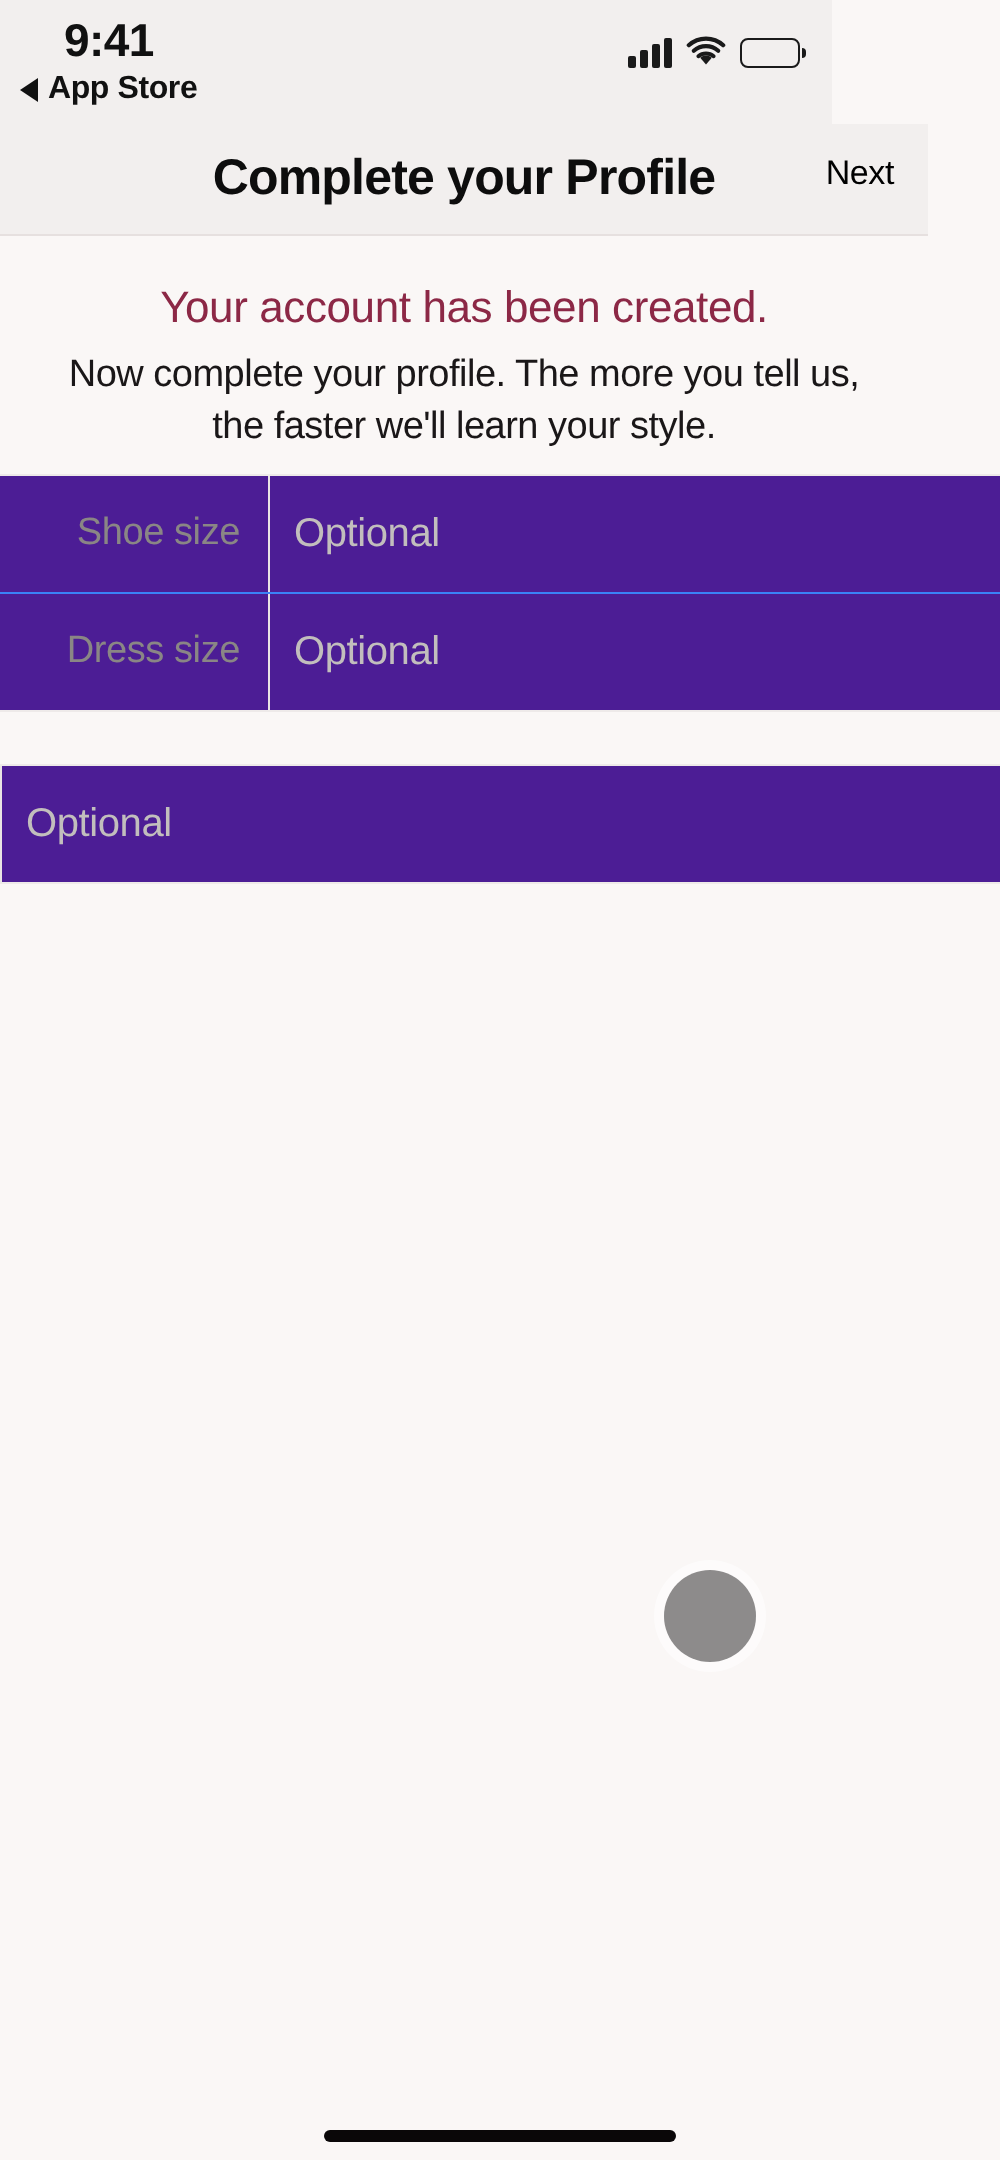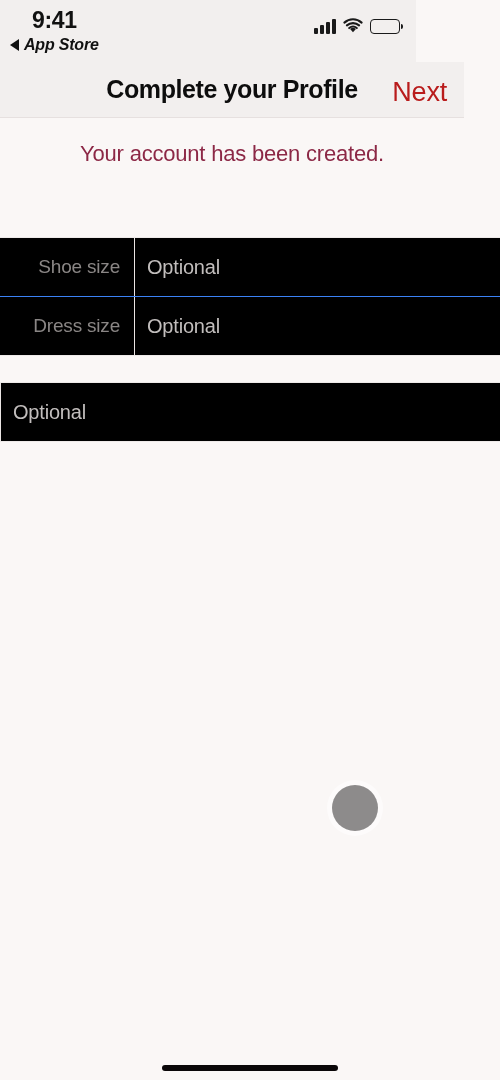--- a/index.html
+++ b/index.html
@@ -30,21 +30,20 @@
     font-weight: bold;
     color: #111111;
     letter-spacing: -0.3px;
   }
   .back-link {
     position: absolute;
     left: 10px; top: 36px;
     display: flex;
     align-items: center;
     gap: 5px;
-    font-style: italic;
   }
   .back-caret {
     width: 0; height: 0;
     border-top: 6px solid transparent;
     border-bottom: 6px solid transparent;
     border-right: 9px solid #111111;
     display: block;
   }
   .back-label {
     font-size: 16px;
@@ -112,22 +111,22 @@
     left: 0; right: 0; top: 13px;
     text-align: center;
     font-size: 25px;
     font-weight: bold;
     color: #0d0d0d;
     letter-spacing: -0.4px;
   }
   .nav-next {
     position: absolute;
     right: 17px; top: 15px;
-    font-size: 27px;
-    color: #b91c1c;
+    font-size: 17px;
+    color: #000000;
     letter-spacing: -0.2px;
   }
 
   
   .intro {
     position: absolute;
     left: 0; top: 119px;
     width: 464px;
     text-align: center;
   }
@@ -147,21 +146,21 @@
     letter-spacing: -0.25px;
     padding-left: 26px;
     padding-right: 26px;
   }
 
   
   .form-section {
     position: absolute;
     left: 0;
     width: 500px;
-    background: #000000;
+    background: #4c1d95;
     border-top: 1px solid #eeeae9;
     border-bottom: 1px solid #eeeae9;
     box-sizing: border-box;
   }
   .form-section.sizes { top: 237px; }
   .form-section.zip   { top: 382px; }
 
   .form-row {
     position: relative;
     height: 58px;
@@ -257,20 +256,21 @@
   </div>
 </div>
 
 <div class="navbar">
   <div class="nav-title">Complete your Profile</div>
   <div class="nav-next">Next</div>
 </div>
 
 <div class="intro">
   <p class="intro-headline">Your account has been created.</p>
+  <p class="intro-sub">Now complete your profile. The more you tell us, the faster we'll learn your style.</p>
 </div>
 
 <div class="form-section sizes">
   <div class="form-row">
     <div class="row-label">Shoe size</div>
     <div class="row-divider"></div>
     <input class="row-input" type="text" placeholder="Optional" style="">
   </div>
   <div class="form-row">
     <div class="row-label">Dress size</div>

